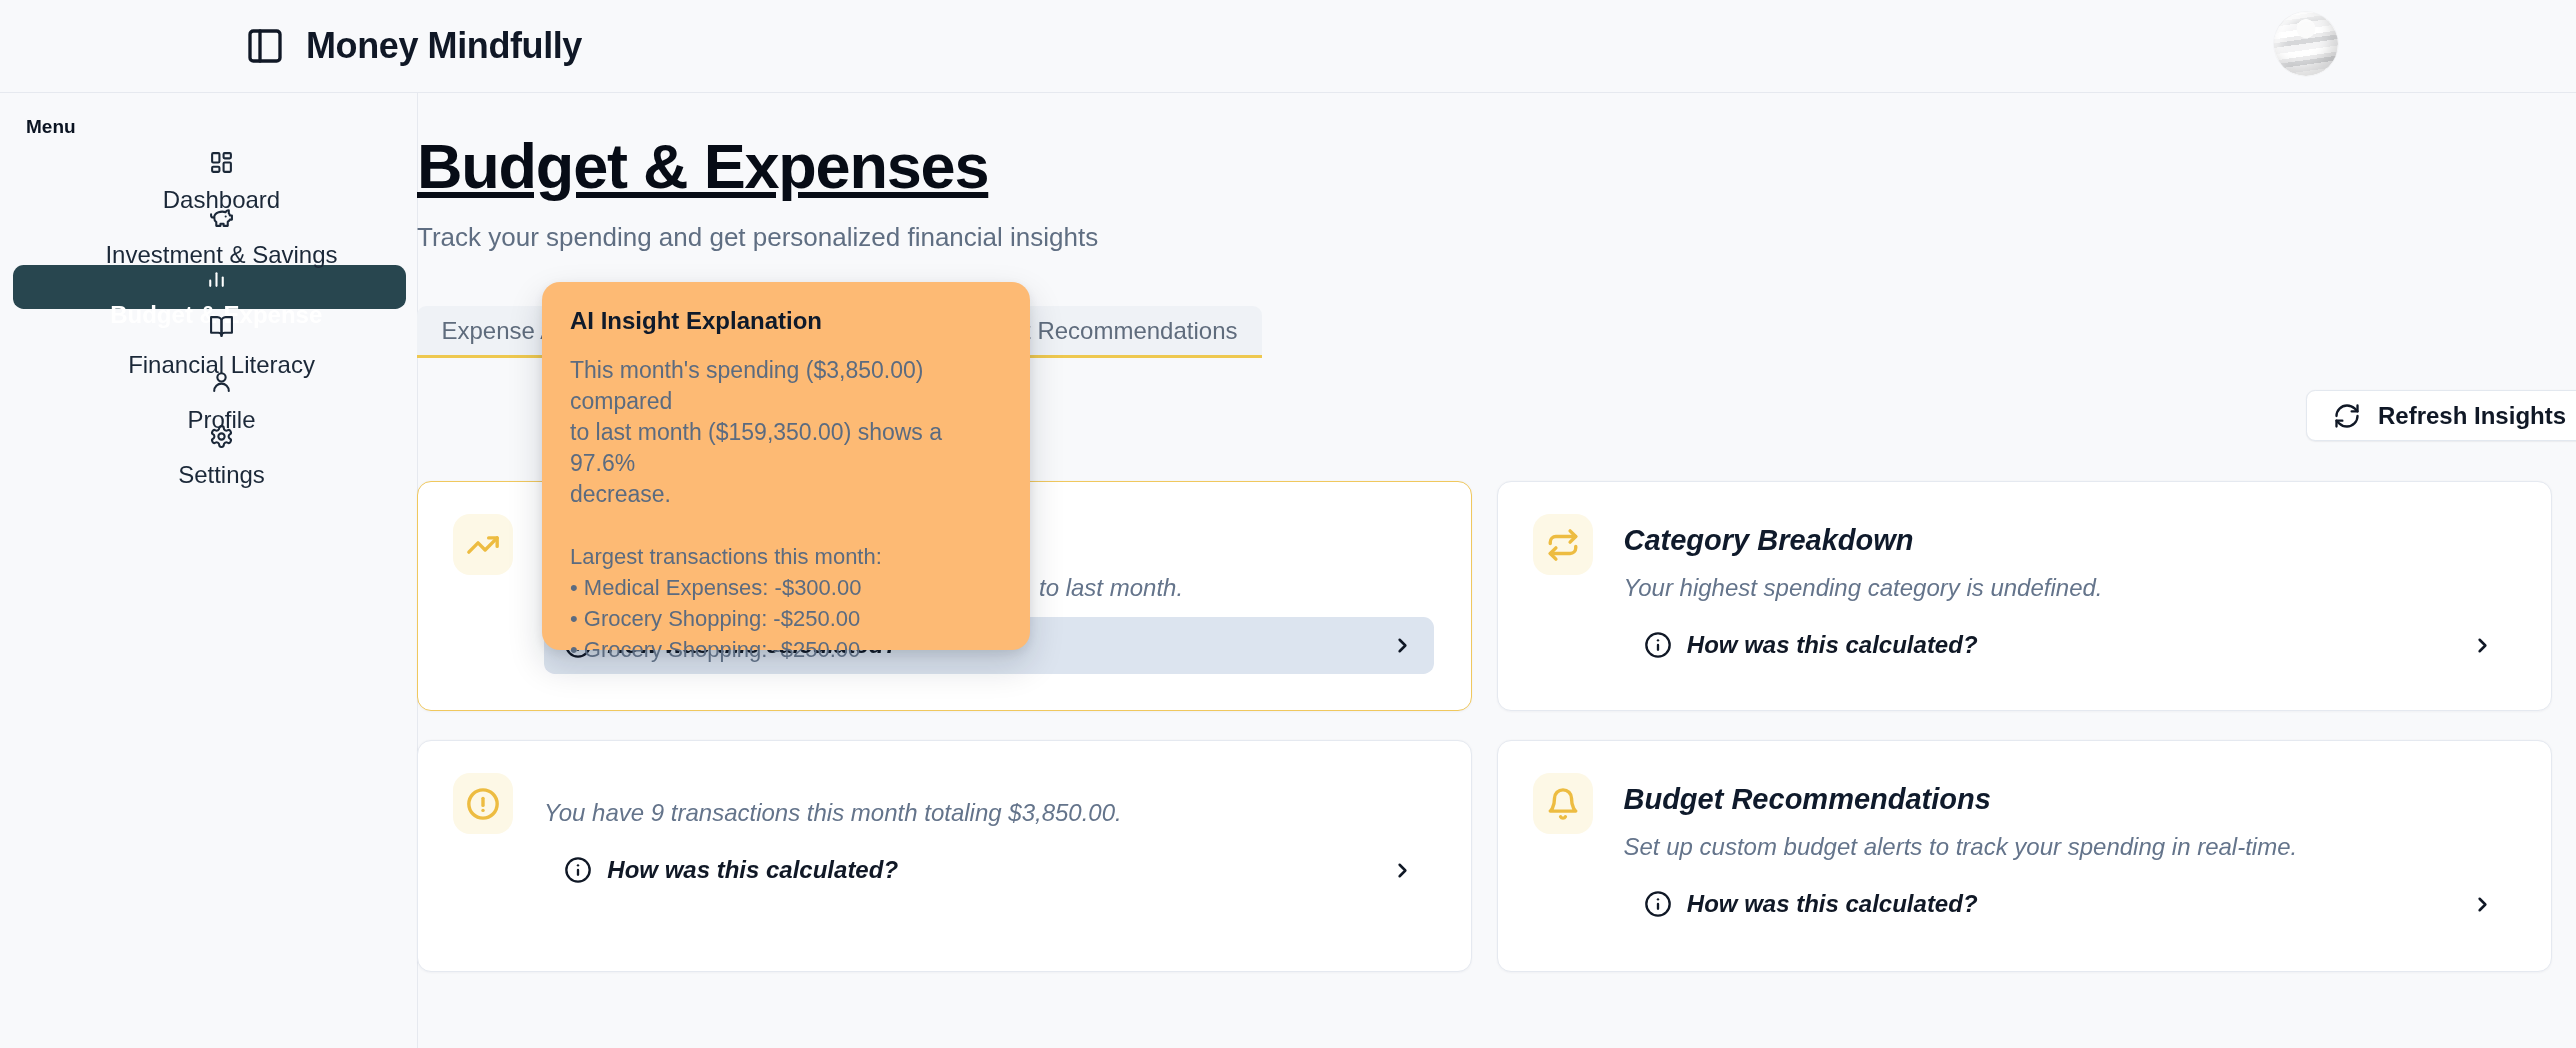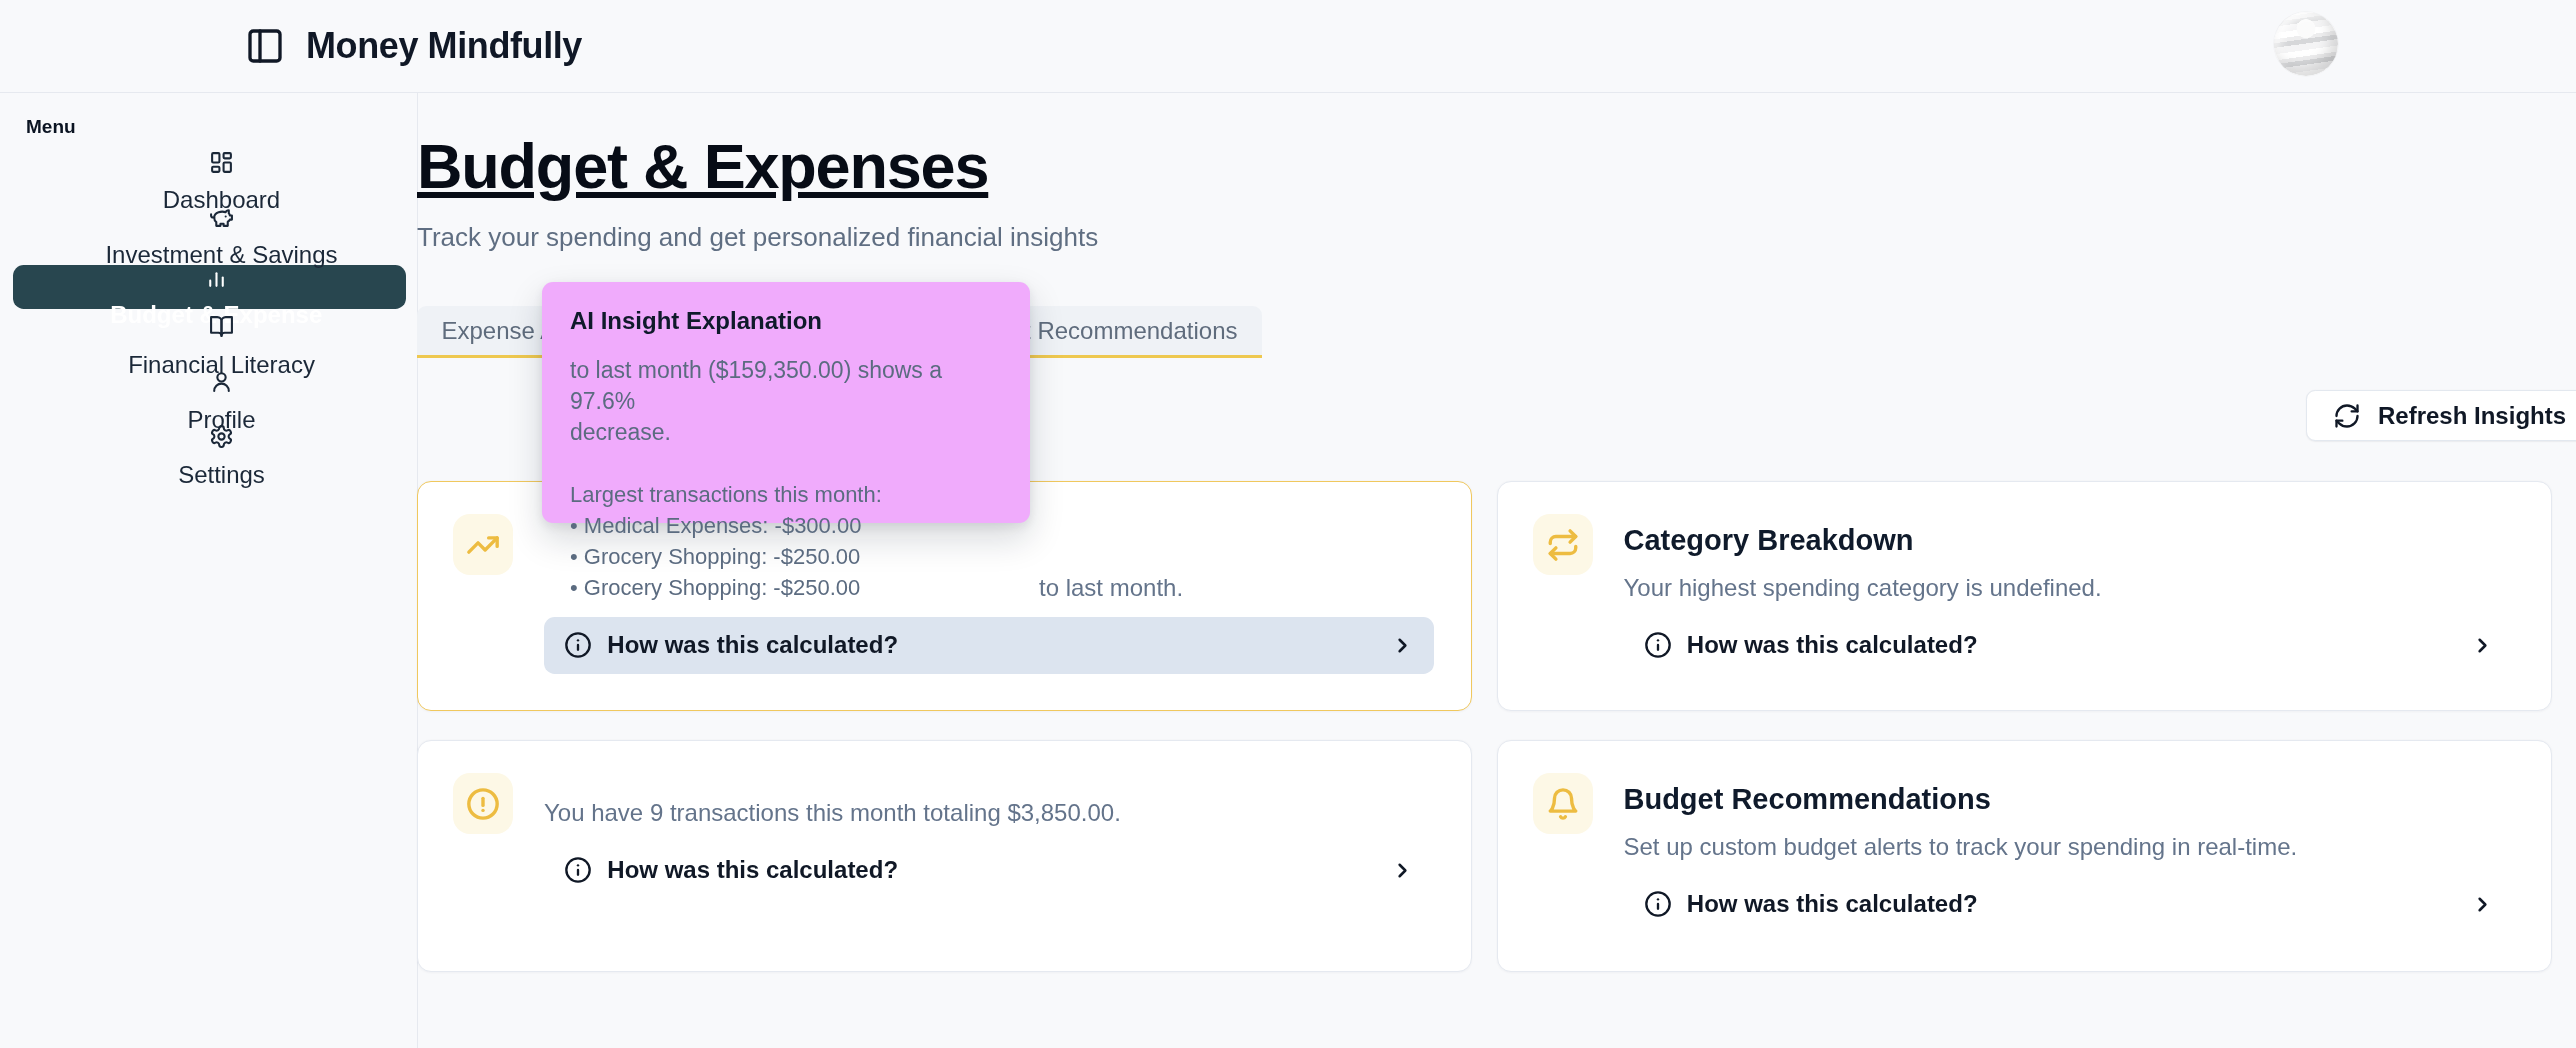--- a/index.html
+++ b/index.html
@@ -37,35 +37,35 @@
   .page-title { position:absolute; left:417px; top:130px; font-size:63px; font-weight:700; letter-spacing:-1.2px; color:#070c16; white-space:nowrap;text-decoration:underline; }
   .page-subtitle { position:absolute; left:417px; top:222px; font-size:26px; color:#5f6e82; white-space:nowrap; }
 
   .tabs { position:absolute; left:417px; top:306px; width:845px; height:52px; background:#eff2f6; border-radius:9.2px 9.2px 0 0; border-bottom:3.8px solid #eec84f; display:flex; align-items:center; justify-content:space-between; padding:0 24.5px; }
   .tab { font-size:24px; color:#5f6c7d; white-space:nowrap; cursor:pointer; }
 
   .refresh-btn { position:absolute; left:2306px; top:390px; height:51px; padding:0 26px; display:flex; align-items:center; gap:17px; background:#ffffff; border:0.8px solid #e3e8ef; border-radius:9.2px; font-size:24px; font-weight:700; color:#101826; box-shadow:0 0.8px 1.5px rgba(16,24,40,.06); cursor:pointer; white-space:nowrap; }
   .refresh-btn svg { width:28px; height:28px; }
 
   .grid { position:absolute; left:417px; top:481px; width:2134px; display:grid; grid-template-columns:1055px 1055px; grid-template-rows:230px 232px; column-gap:24.5px; row-gap:29px; }
-  .card { background:#ffffff; border:0.8px solid #e5e9f0; border-radius:14px; box-shadow:0 0.8px 2.3px rgba(16,24,40,.04); padding:32px 37px 0 35px; display:flex; gap:31px; }
+  .card { background:#ffffff; border:0.8px solid #e5e9f0; border-radius:14px; box-shadow:0 0.8px 2.3px rgba(16,24,40,.04); padding:32px 37px 0 35px; display:flex; gap:31px;font-style:italic; }
   .card.accent { border:1.5px solid #f0c85e; }
   .tile { width:60px; height:61px; border-radius:17px; background:#fdf8e6; color:#edbc41; display:flex; align-items:center; justify-content:center; flex:none; }
   .tile svg { width:34px; height:34px; }
   .card-body { flex:1; padding-top:10px; min-width:0; }
   .card-title { font-size:29px; font-weight:700; color:#0f1a2b; min-height:34px; white-space:nowrap; }
   .card-desc { font-size:24px; color:#64748b; margin-top:16px; min-height:28px; white-space:nowrap; }
   .card-desc.indent { padding-left:495px; }
   .calc-row { margin-top:14.6px; height:57px; display:flex; align-items:center; gap:15.3px; padding:0 20px; border-radius:10.7px; font-size:24px; font-weight:700; color:#101826; cursor:pointer; }
   .calc-row.hl { background:#dce4ef; }
   .calc-row .info { width:28px; height:28px; flex:none; color:#101826; }
   .calc-row .chev { margin-left:auto; width:23px; height:23px; color:#101826; flex:none; }
 
   
-  .popover { position:absolute; left:542px; top:282px; width:488px; height:241px; background:#f0abfc; border-radius:11px; box-shadow:0 15.3px 35px rgba(15,23,42,.16), 0 3.1px 9.2px rgba(15,23,42,.08); padding:24.5px 28px; z-index:40; }
+  .popover { position:absolute; left:542px; top:282px; width:488px; height:368px; background:#fdba74; border-radius:18px; box-shadow:0 15.3px 35px rgba(15,23,42,.16), 0 3.1px 9.2px rgba(15,23,42,.08); padding:24.5px 28px; z-index:40; }
   .pop-title { font-size:24px; font-weight:700; color:#0f1a2b; }
   .pop-para { margin-top:20px; font-size:23px; line-height:31px; color:#5b6b80; }
   .pop-list { margin-top:31px; font-size:22px; line-height:31px; color:#5b6b80; }
 </style>
 </head>
 <body>
 
 <div class="header">
   <button class="toggle-btn">
     <span>
@@ -284,20 +284,21 @@
         </span>
       </div>
     </div>
   </div>
 
 </div>
 
 <div class="popover">
   <div class="pop-title">AI Insight Explanation</div>
   <div class="pop-para">
+    <div>This month's spending ($3,850.00) compared</div>
     <div>to last month ($159,350.00) shows a 97.6%</div>
     <div>decrease.</div>
   </div>
   <div class="pop-list">
     <div>Largest transactions this month:</div>
     <div>• Medical Expenses: -$300.00</div>
     <div>• Grocery Shopping: -$250.00</div>
     <div>• Grocery Shopping: -$250.00</div>
   </div>
 </div>

